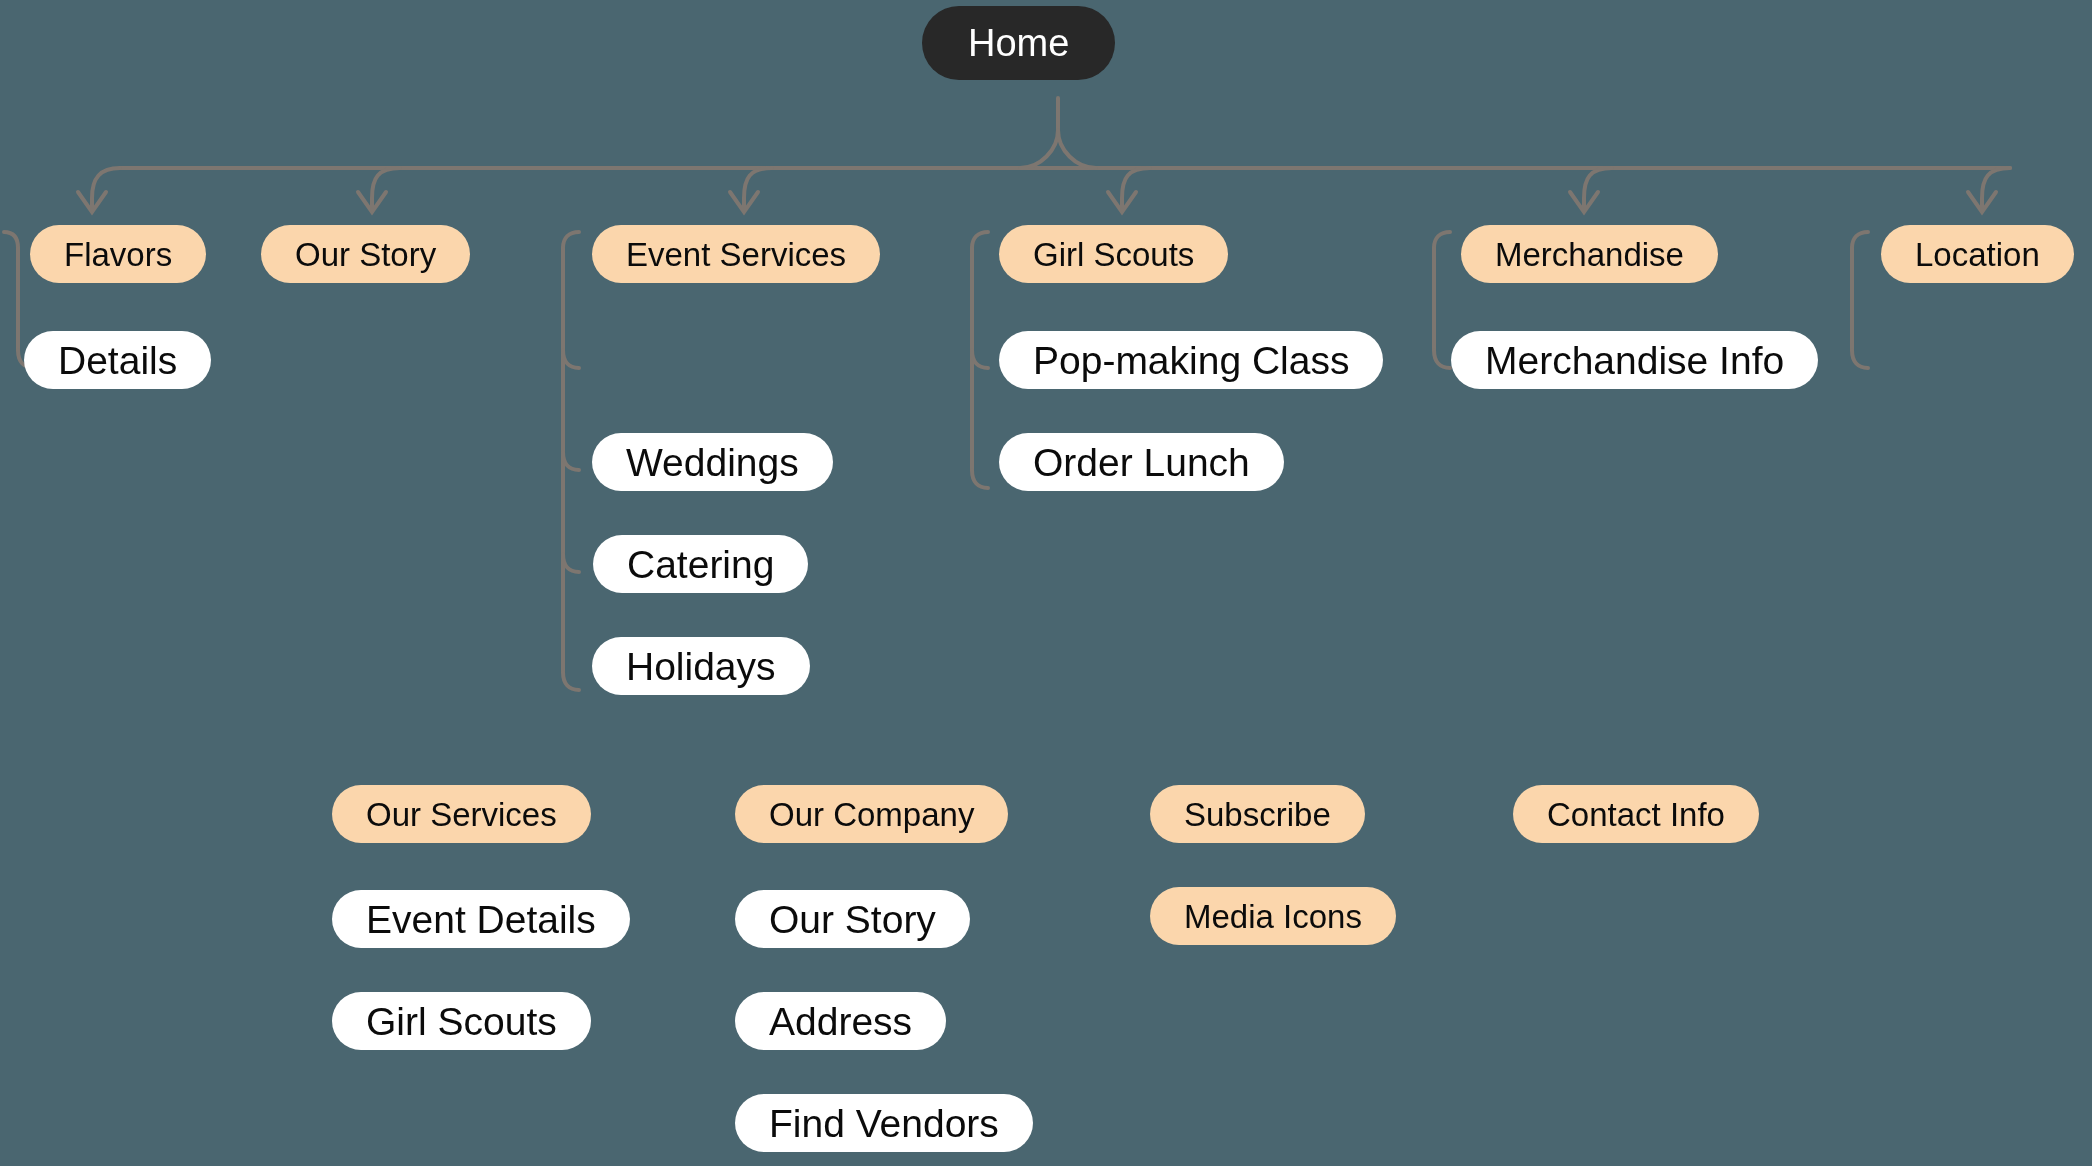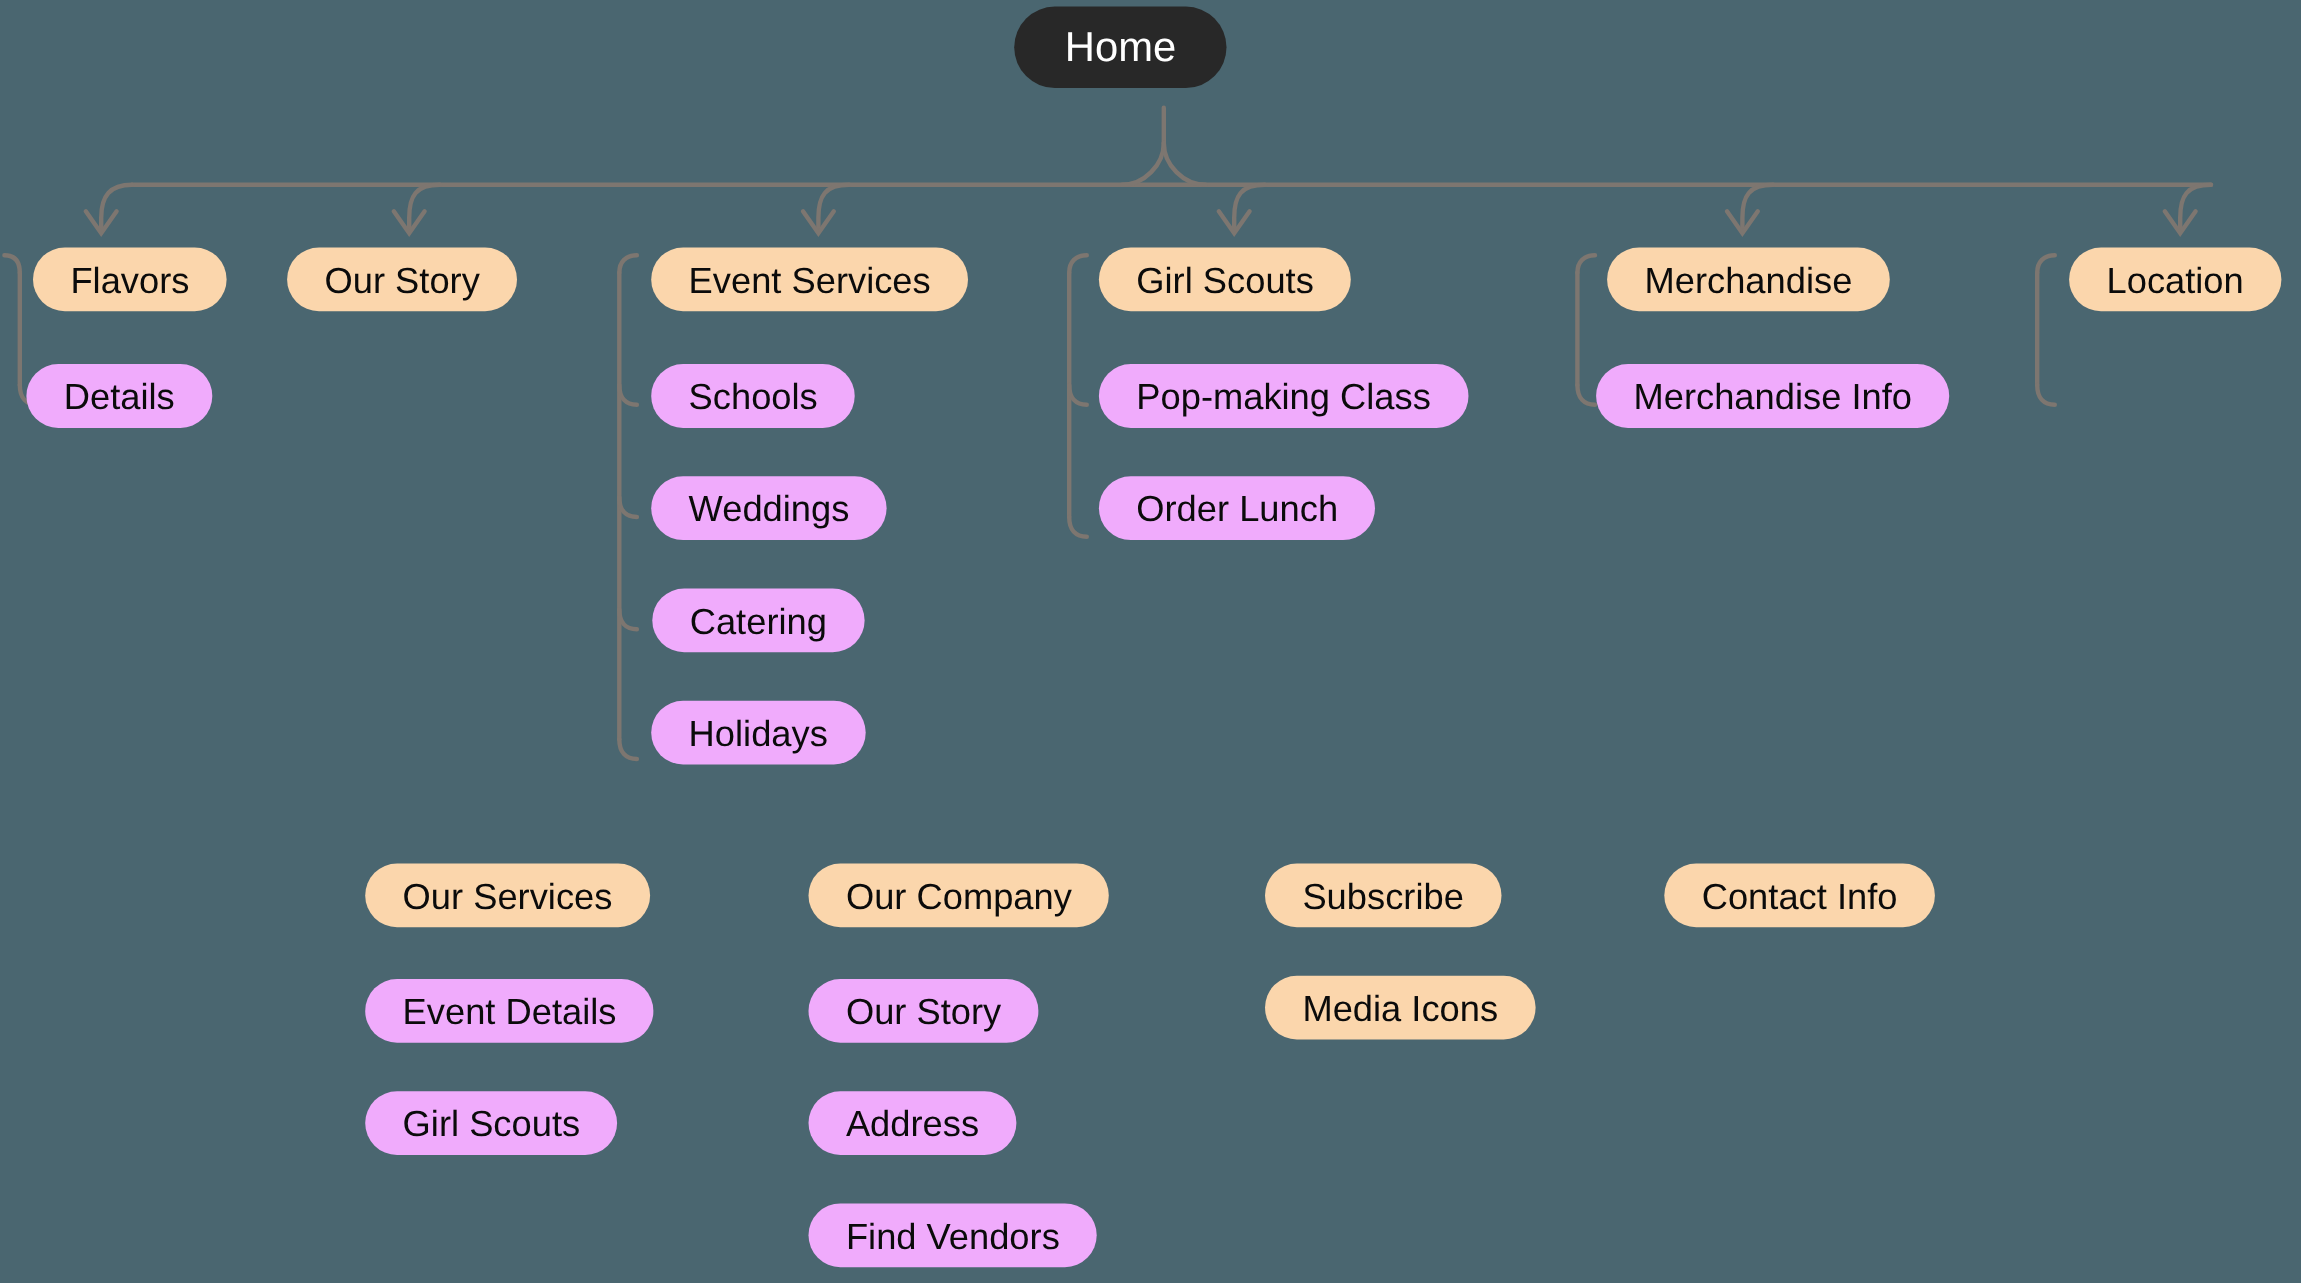--- a/index.html
+++ b/index.html
@@ -43,23 +43,23 @@
   }
   .node-primary {
     background: #fbd6ac;
     color: #0b0b0b;
     font-size: 33px;
     height: 58px;
     padding: 0 34px;
     text-align: right;
   }
   .node-secondary {
-    background: #f0abfc;
+    background: #ffffff;
     color: #0b0b0b;
-    font-size: 33px;
+    font-size: 39px;
     height: 58px;
     padding: 0 34px;
   }
 </style>
 </head>
 <body>
 
 <div id="canvas">
 
   <svg id="connectors" viewBox="0 0 2092 1166" xmlns="http://www.w3.org/2000/svg">
@@ -120,21 +120,20 @@
 
   <div class="node node-primary" style="left:30px; top:225px;">Flavors</div>
   <div class="node node-primary" style="left:261px; top:225px;">Our Story</div>
   <div class="node node-primary" style="left:592px; top:225px;">Event Services</div>
   <div class="node node-primary" style="left:999px; top:225px;">Girl Scouts</div>
   <div class="node node-primary" style="left:1461px; top:225px;">Merchandise</div>
   <div class="node node-primary" style="left:1881px; top:225px;">Location</div>
 
   <div class="node node-secondary" style="left:24px; top:331px;">Details</div>
 
-  <div class="node node-secondary" style="left:592px; top:331px;">Schools</div>
   <div class="node node-secondary" style="left:592px; top:433px;">Weddings</div>
   <div class="node node-secondary" style="left:593px; top:535px;">Catering</div>
   <div class="node node-secondary" style="left:592px; top:637px;">Holidays</div>
 
   <div class="node node-secondary" style="left:999px; top:331px;">Pop-making Class</div>
   <div class="node node-secondary" style="left:999px; top:433px;text-align:center;">Order Lunch</div>
 
   <div class="node node-secondary" style="left:1451px; top:331px;">Merchandise Info</div>
 
 

